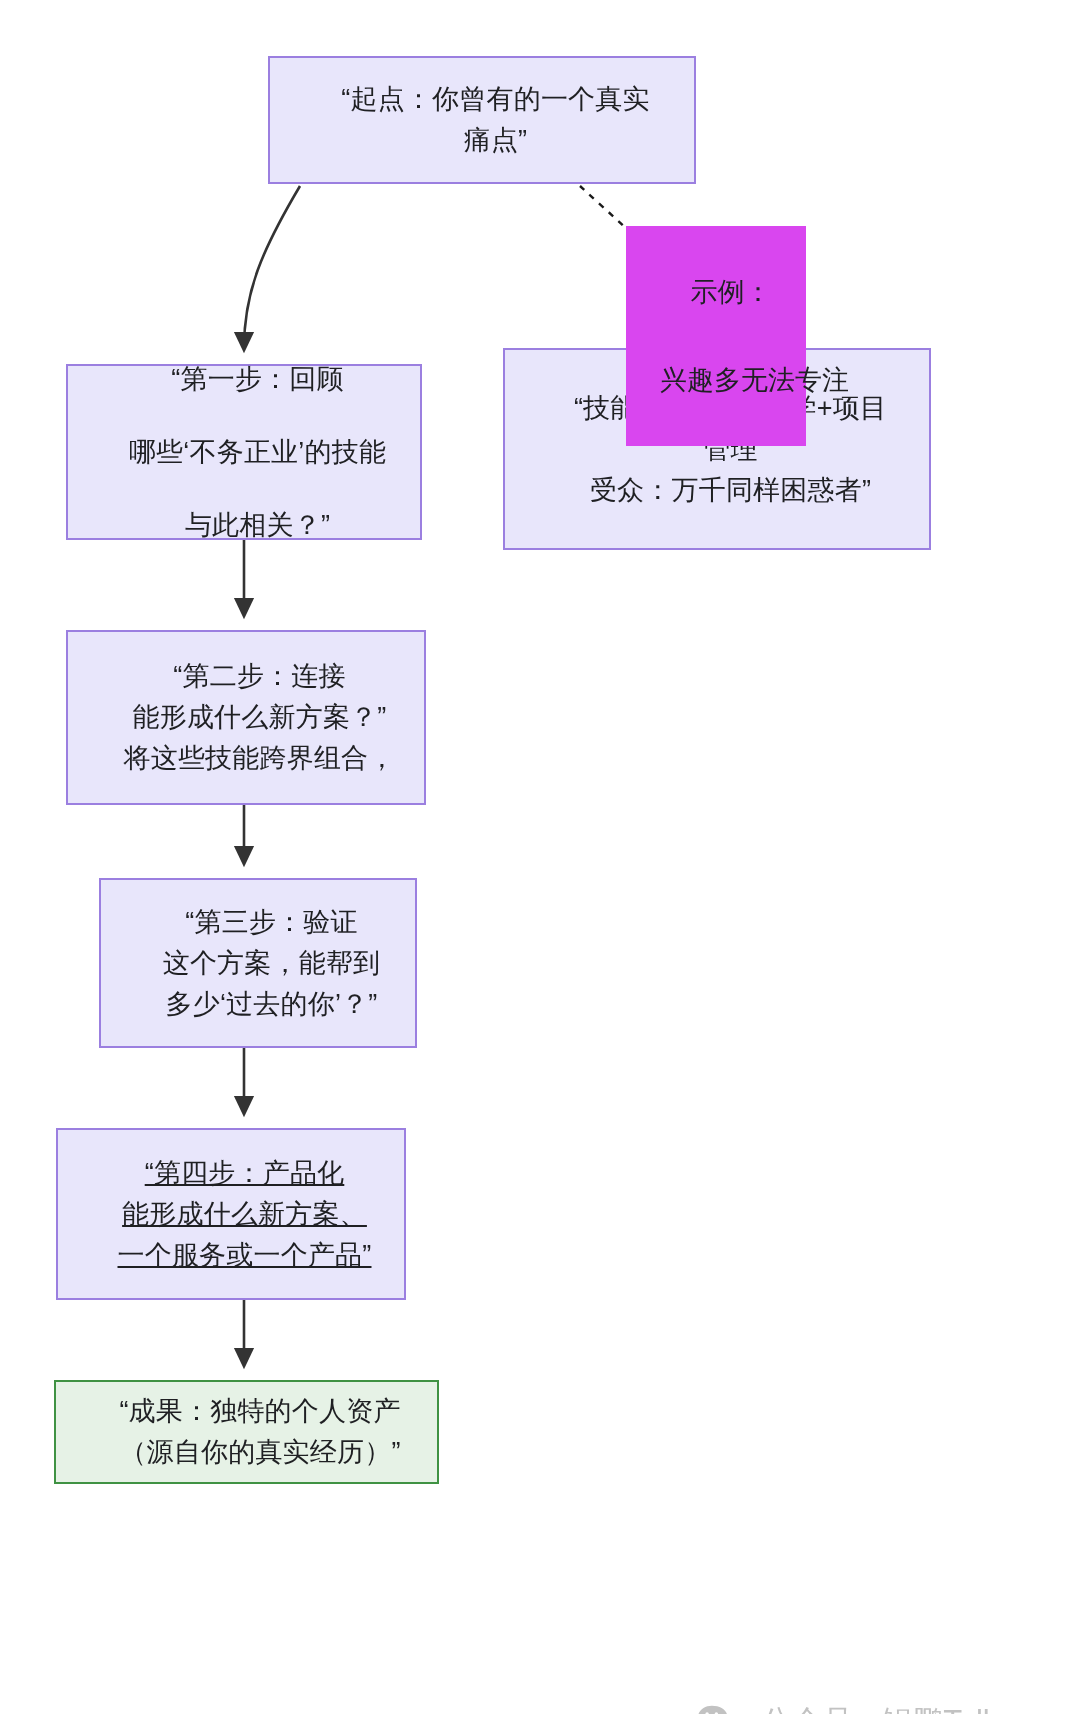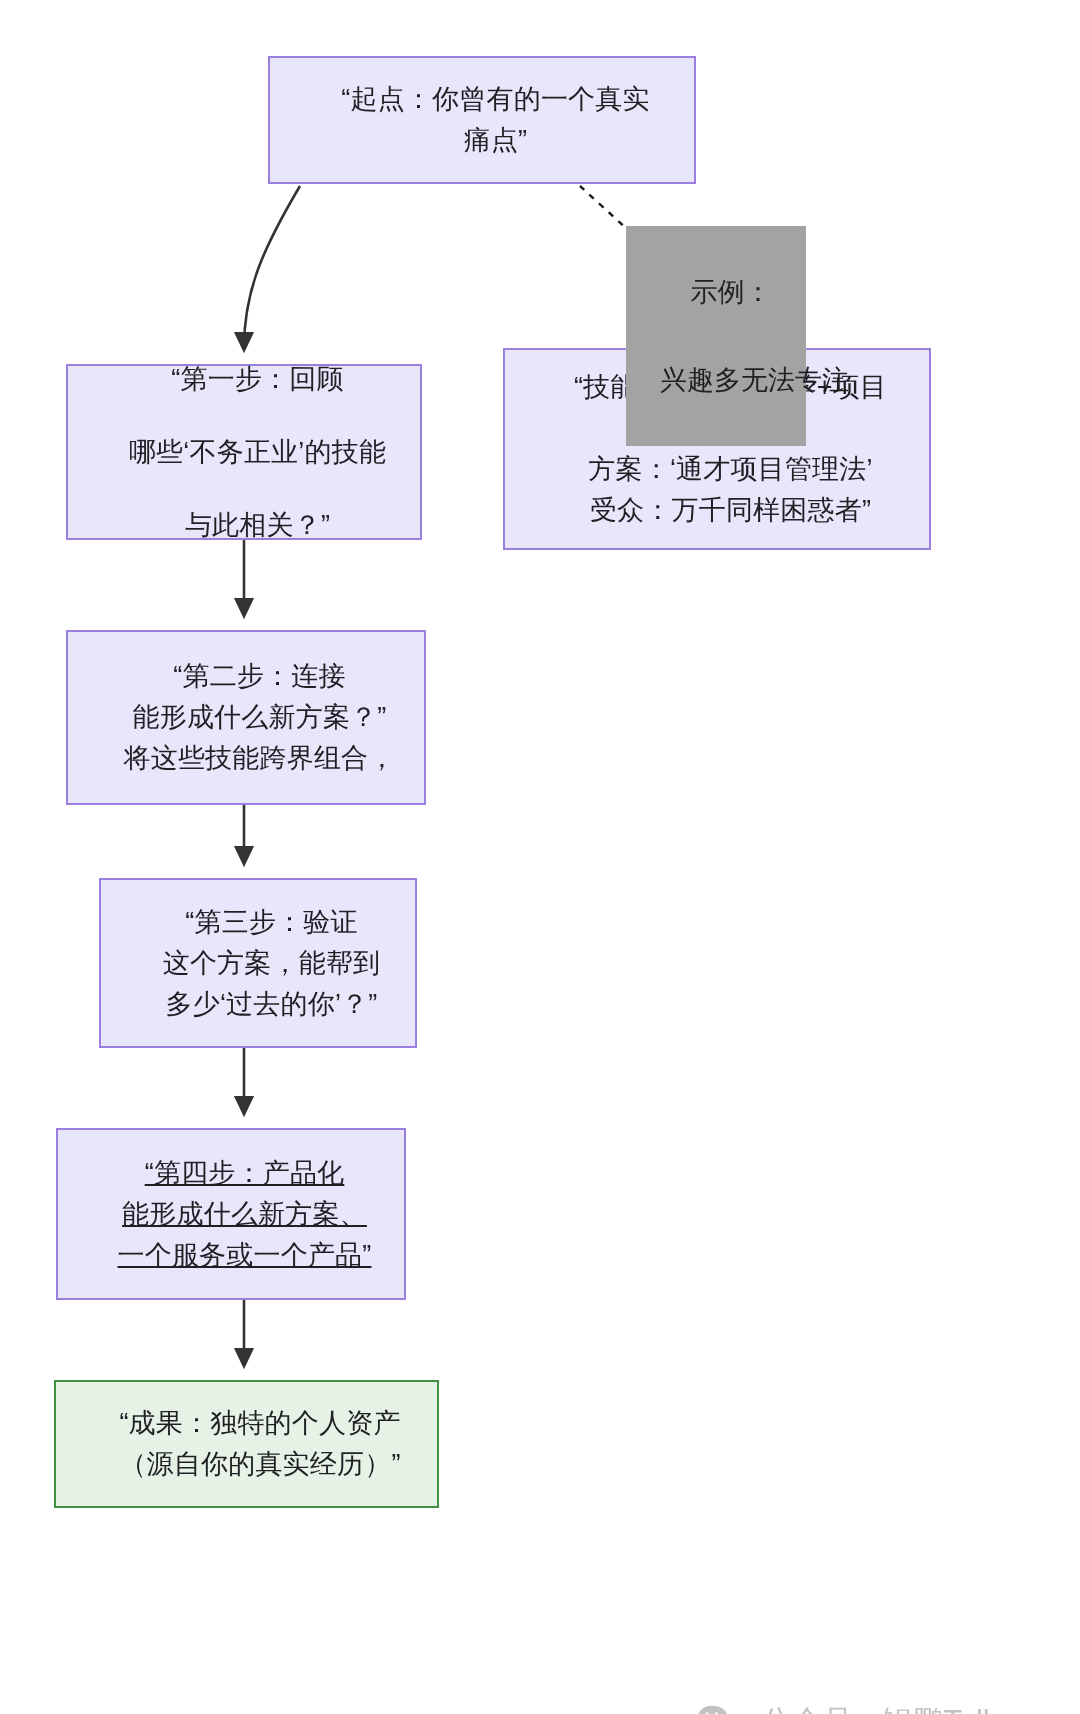--- a/index.html
+++ b/index.html
@@ -46,21 +46,21 @@
   }
   .node.result {
     background: #e6f2e6;
     border: 2px solid #3f9243;
   }
   .node-line {
     white-space: pre;
   }
   .edge-label {
     position: absolute;
-    background: #a3a3a3;
+    background: #d946ef;
     color: #1f2023;
     font-size: 27px;
     line-height: 44px;
     text-align: center;
     padding: 0 4px;
     box-sizing: border-box;
     z-index: 3;
     white-space: pre;
   }
   .watermark {
@@ -78,21 +78,21 @@
     height: 40px;
     display: block;
   }
 
   
   #node-start    { left: 268px;  top: 56px;   width: 428px; height: 128px; }
   #node-step1    { left: 66px;   top: 364px;  width: 356px; height: 176px; gap: 32px; }
   #node-step2    { left: 66px;   top: 630px;  width: 360px; height: 175px; }
   #node-step3    { left: 99px;   top: 878px;  width: 318px; height: 170px; }
   #node-step4    { left: 56px;   top: 1128px; width: 350px; height: 172px; text-decoration: underline; }
-  #node-outcome  { left: 54px;   top: 1380px; width: 385px; height: 128px; text-align: right; }
+  #node-outcome  { left: 54px;   top: 1380px; width: 385px; height: 104px; text-align: right; }
   #node-example  { left: 503px;  top: 348px;  width: 428px; height: 202px; }
   #label-example { left: 626px;  top: 226px;  width: 180px; }
   #watermark     { left: 697px;  top: 1630px; }
 </style>
 </head>
 <body>
 
 <div id="canvas">
 
   <svg class="edge-layer" viewBox="0 0 1080 1714" xmlns="http://www.w3.org/2000/svg">
@@ -126,21 +126,20 @@
   </div>
 
   <div class="edge-label" id="label-example">
     <span class="node-line">示例：</span><br>
     <span class="node-line">兴趣多无法专注</span>
   </div>
 
   <div class="node process" id="node-example">
     <span class="node-line">“技能：写作+心理学+项目</span>
     <span class="node-line">管理</span>
-    <span class="node-line">方案：‘通才项目管理法’</span>
     <span class="node-line">受众：万千同样困惑者”</span>
   </div>
 
   <div class="node process" id="node-step1">
     <span class="node-line">“第一步：回顾</span>
     <span class="node-line">哪些‘不务正业’的技能</span>
     <span class="node-line">与此相关？”</span>
   </div>
 
   <div class="node process" id="node-step2">

